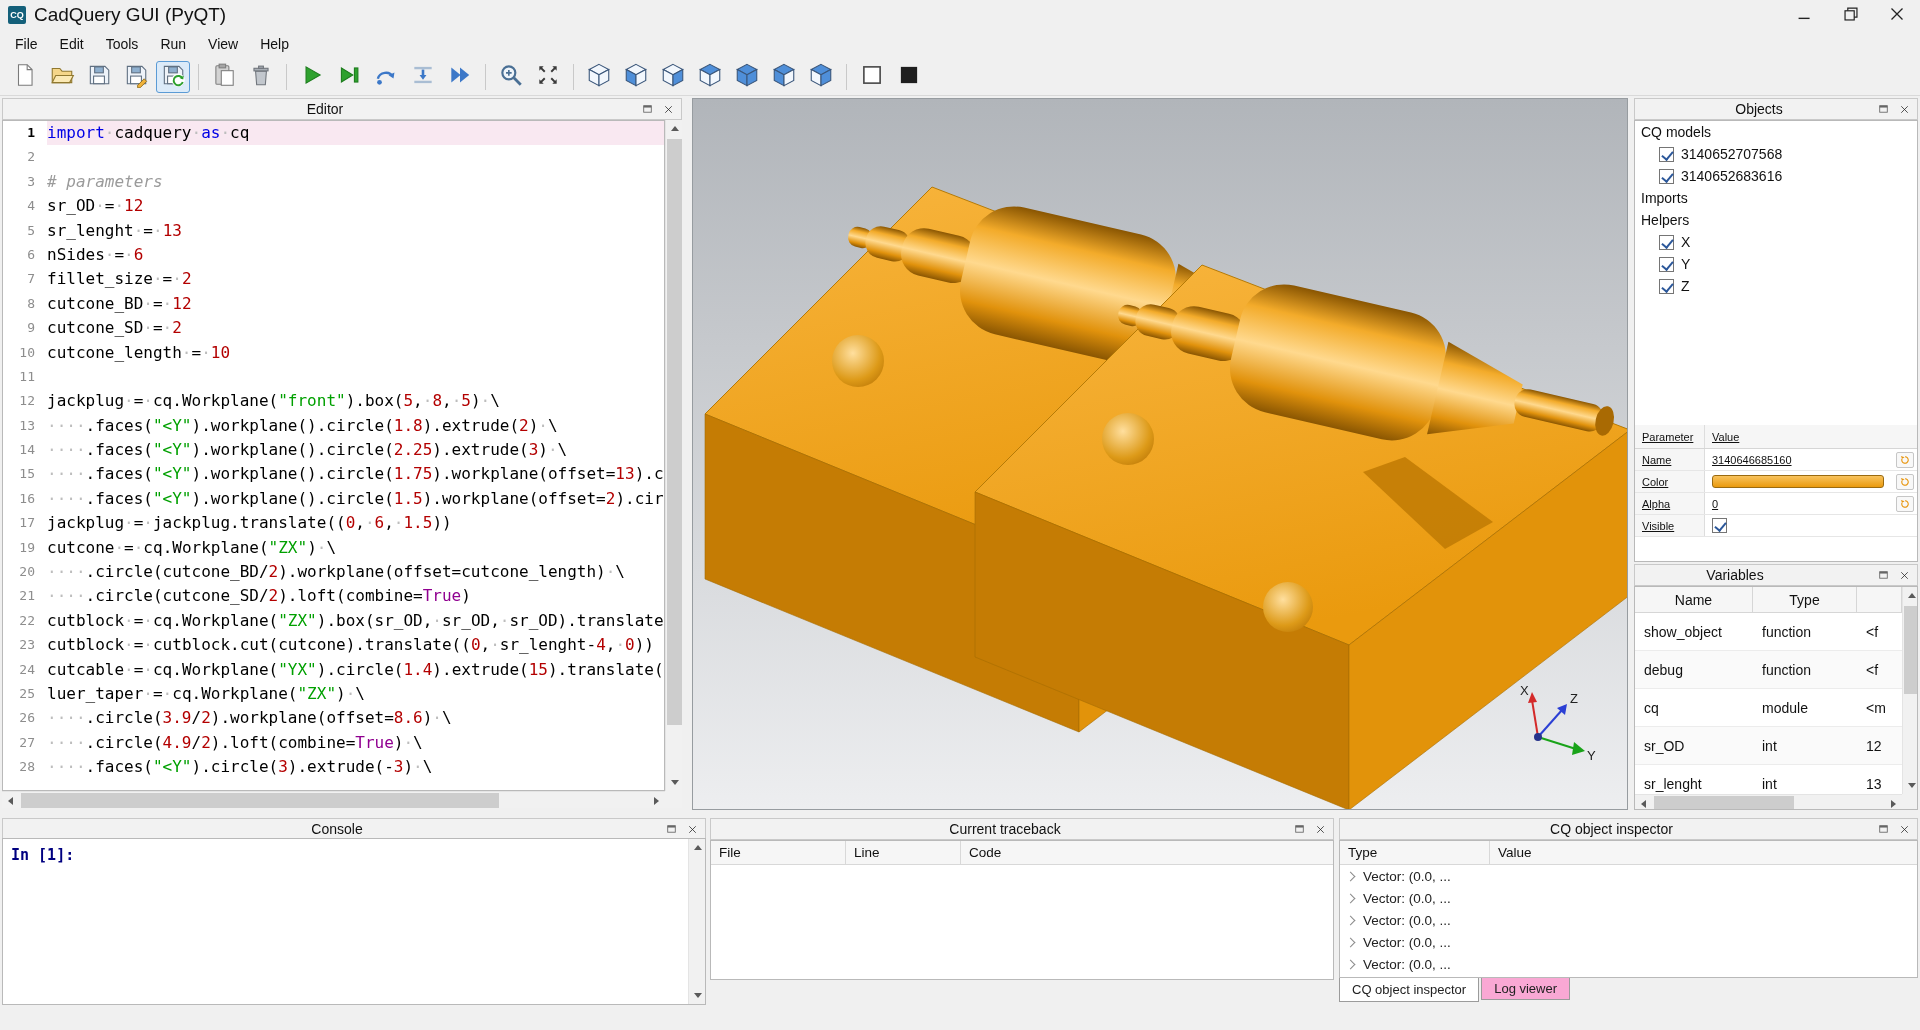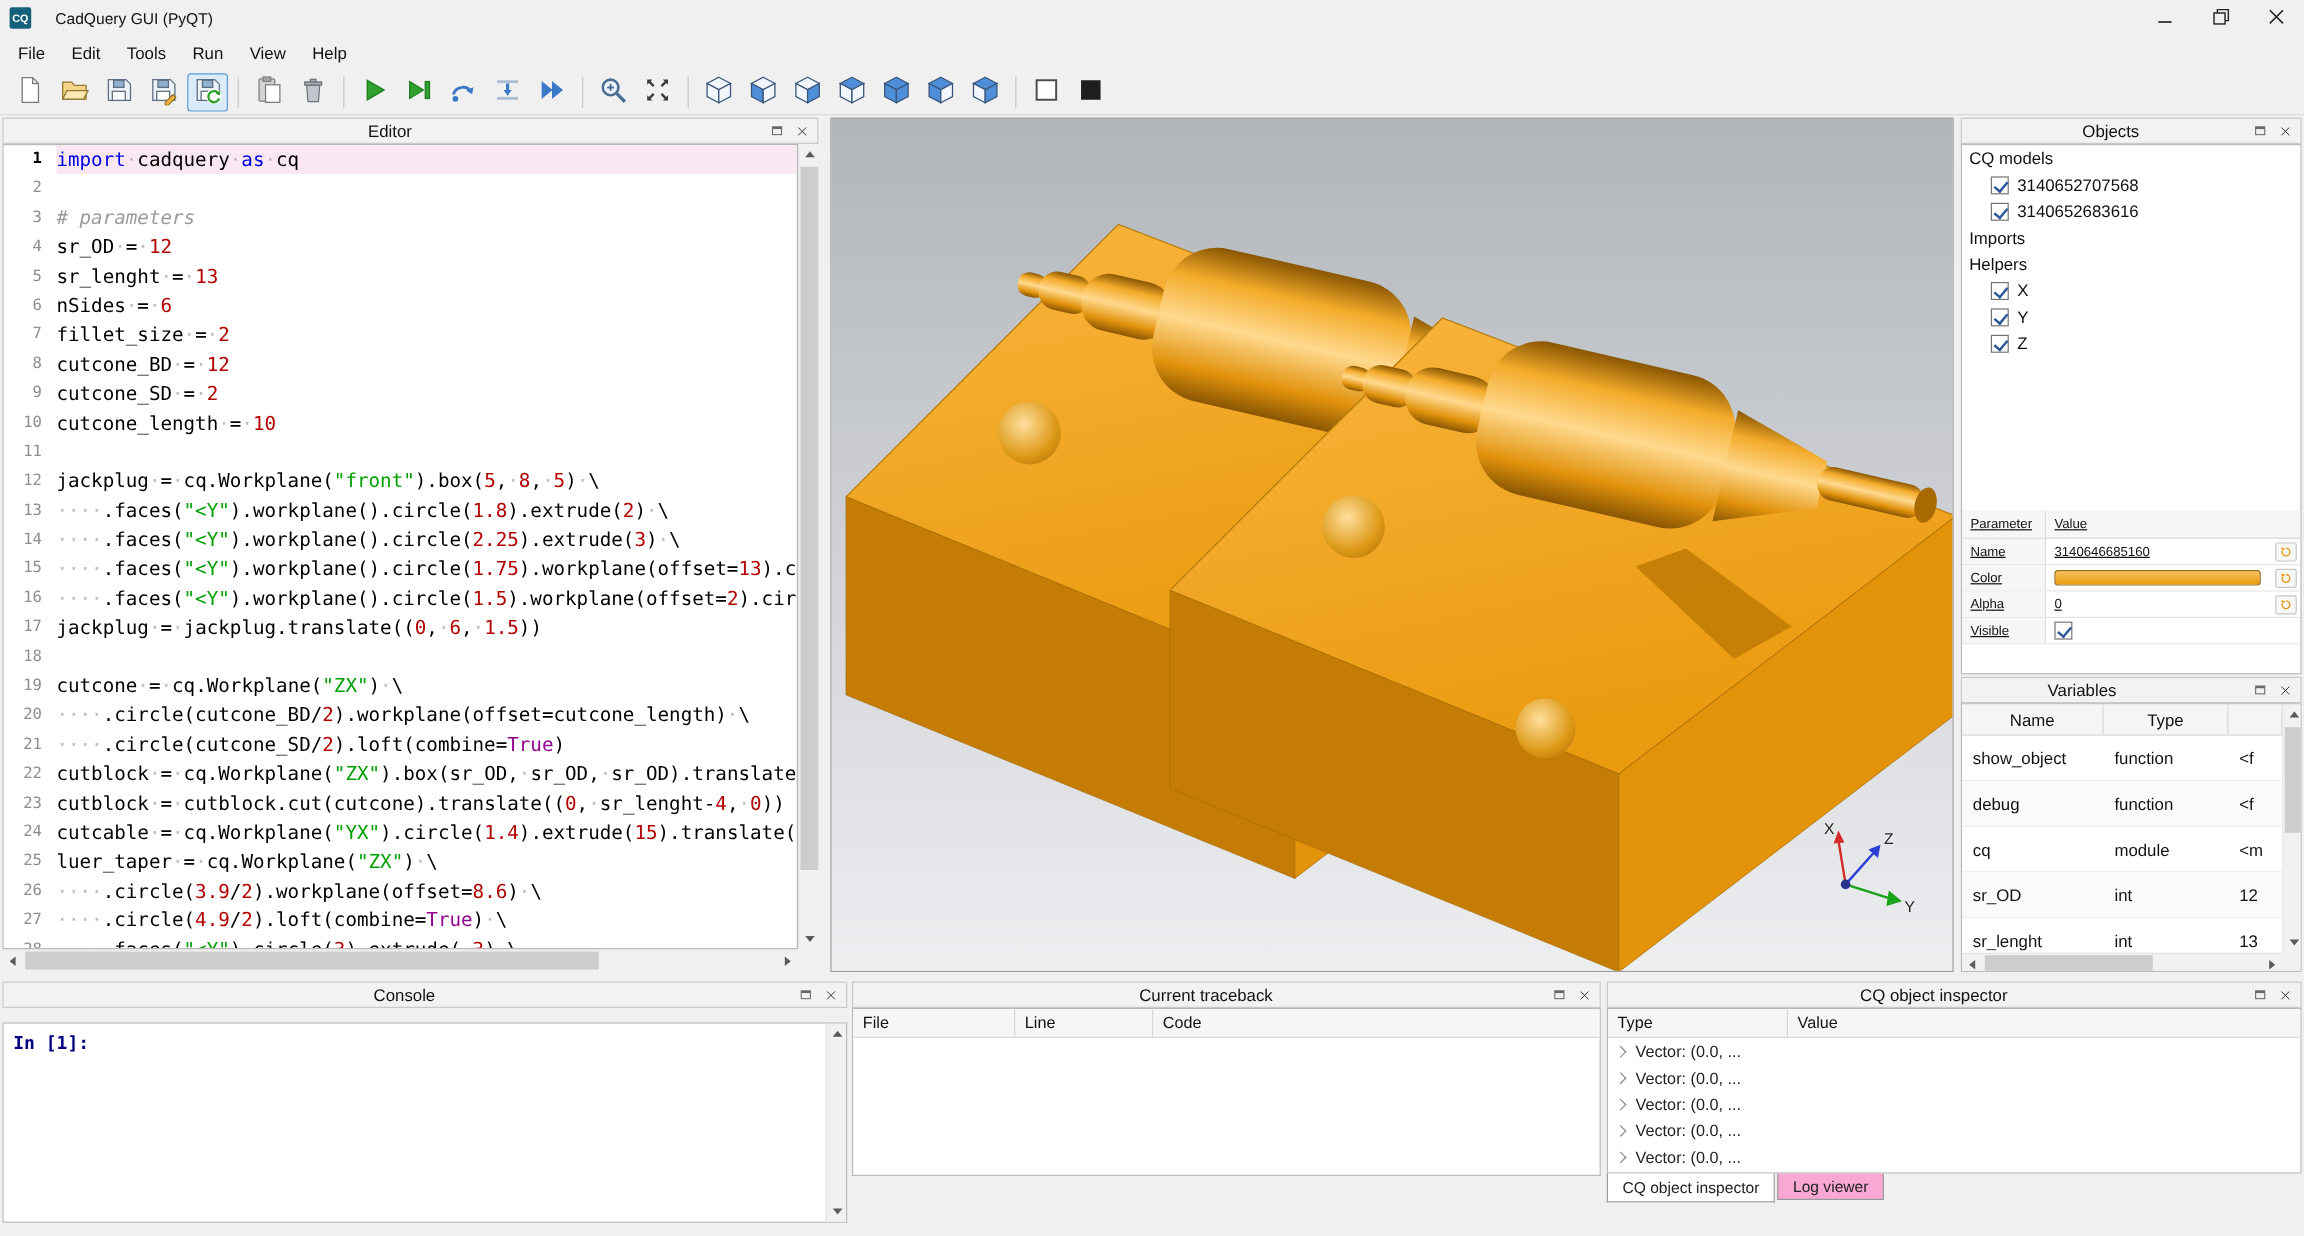--- a/index.html
+++ b/index.html
@@ -7,21 +7,21 @@
   body {
     position: relative; overflow: hidden;
     background: #f0f0f0; color: #111;
     font-family: "Liberation Sans", sans-serif; font-size: 14px;
   }
   
   .titlebar { position:absolute; left:0; top:0; width:1920px; height:30px;
     display:flex; align-items:center; padding-left:8px; gap:8px; background:#f0f0f0; }
   .app-icon { width:18px; height:18px; border-radius:2px; background:#14607a; color:#fff;
     font-size:9px; font-weight:bold; display:flex; align-items:center; justify-content:center; flex:none; }
-  .title-text { font-size:13px;margin-left:12px; }
+  .title-text { font-size:19px; }
   .window-controls { margin-left:auto; display:flex; height:30px; }
   .win-btn { width:46px; height:30px; display:flex; align-items:center; justify-content:center; }
 
   .menubar { position:absolute; left:0; top:30px; width:1920px; height:28px;
     display:flex; align-items:center; padding-left:4px; background:#f0f0f0; }
   .menu-item { padding:4px 11px; font-size:14px; }
 
   .toolbar { position:absolute; left:0; top:58px; width:1920px; height:38px;
     display:flex; align-items:center; padding-left:8px; background:#f0f0f0;
     border-bottom:1px solid #d9d9d9; }
@@ -106,21 +106,21 @@
   .vt-c1 { width:118px; flex:none; }
   .vt-c2 { width:104px; flex:none; }
   .vt-c3 { flex:1; overflow:hidden; }
   .vt-row { display:flex; height:38px; align-items:center; border-bottom:1px solid #ececec; }
   .vt-row:nth-child(odd) { background:#fafafa; }
   .vt-row > div { padding-left:9px; overflow:hidden; white-space:nowrap; }
 
   
   .console-panel { left:2px; top:818px; width:704px; height:189px; }
   .console-panel .panel-header { width:704px; }
-  .console-body { left:0; top:34px; width:704px; height:167px; }
+  .console-body { left:0; top:20px; width:704px; height:167px; }
   .console-prompt { font-family:"DejaVu Sans Mono", monospace; font-size:15px; font-weight:bold;
     color:#000080; padding:7px 0 0 8px; }
 
   .traceback-panel { left:710px; top:818px; width:624px; height:128px; }
   .traceback-panel .panel-header { width:624px; }
   .traceback-body { left:0; top:22px; width:624px; height:140px; }
   .tt-head { display:flex; height:24px; background:#f6f6f6; border-bottom:1px solid #d8d8d8; font-size:13.5px; }
   .tt-head > div { display:flex; align-items:center; padding-left:8px; border-right:1px solid #d8d8d8; }
   .tt-c1 { width:135px; flex:none; } .tt-c2 { width:115px; flex:none; } .tt-c3 { flex:1; border-right:none!important; }
 
@@ -364,21 +364,20 @@
       <div class="code-row"><span class="ln">8</span><span class="code-text"><span>cutcone_BD</span><span class="tk-ws">·</span><span>=</span><span class="tk-ws">·</span><span class="tk-num">12</span></span></div>
       <div class="code-row"><span class="ln">9</span><span class="code-text"><span>cutcone_SD</span><span class="tk-ws">·</span><span>=</span><span class="tk-ws">·</span><span class="tk-num">2</span></span></div>
       <div class="code-row"><span class="ln">10</span><span class="code-text"><span>cutcone_length</span><span class="tk-ws">·</span><span>=</span><span class="tk-ws">·</span><span class="tk-num">10</span></span></div>
       <div class="code-row"><span class="ln">11</span><span class="code-text"></span></div>
       <div class="code-row"><span class="ln">12</span><span class="code-text"><span>jackplug</span><span class="tk-ws">·</span><span>=</span><span class="tk-ws">·</span><span>cq.Workplane(</span><span class="tk-str">"front"</span><span>).box(</span><span class="tk-num">5</span><span>,</span><span class="tk-ws">·</span><span class="tk-num">8</span><span>,</span><span class="tk-ws">·</span><span class="tk-num">5</span><span>)</span><span class="tk-ws">·</span><span>\</span></span></div>
       <div class="code-row"><span class="ln">13</span><span class="code-text"><span class="tk-ws">····</span><span>.faces(</span><span class="tk-str">"&lt;Y"</span><span>).workplane().circle(</span><span class="tk-num">1.8</span><span>).extrude(</span><span class="tk-num">2</span><span>)</span><span class="tk-ws">·</span><span>\</span></span></div>
       <div class="code-row"><span class="ln">14</span><span class="code-text"><span class="tk-ws">····</span><span>.faces(</span><span class="tk-str">"&lt;Y"</span><span>).workplane().circle(</span><span class="tk-num">2.25</span><span>).extrude(</span><span class="tk-num">3</span><span>)</span><span class="tk-ws">·</span><span>\</span></span></div>
       <div class="code-row"><span class="ln">15</span><span class="code-text"><span class="tk-ws">····</span><span>.faces(</span><span class="tk-str">"&lt;Y"</span><span>).workplane().circle(</span><span class="tk-num">1.75</span><span>).workplane(offset=</span><span class="tk-num">13</span><span>).circle(</span></span></div>
       <div class="code-row"><span class="ln">16</span><span class="code-text"><span class="tk-ws">····</span><span>.faces(</span><span class="tk-str">"&lt;Y"</span><span>).workplane().circle(</span><span class="tk-num">1.5</span><span>).workplane(offset=</span><span class="tk-num">2</span><span>).circle(</span></span></div>
       <div class="code-row"><span class="ln">17</span><span class="code-text"><span>jackplug</span><span class="tk-ws">·</span><span>=</span><span class="tk-ws">·</span><span>jackplug.translate((</span><span class="tk-num">0</span><span>,</span><span class="tk-ws">·</span><span class="tk-num">6</span><span>,</span><span class="tk-ws">·</span><span class="tk-num">1.5</span><span>))</span></span></div>
-      <div class="code-row"><span class="ln">18</span><span class="code-text"></span></div>
       <div class="code-row"><span class="ln">19</span><span class="code-text"><span>cutcone</span><span class="tk-ws">·</span><span>=</span><span class="tk-ws">·</span><span>cq.Workplane(</span><span class="tk-str">"ZX"</span><span>)</span><span class="tk-ws">·</span><span>\</span></span></div>
       <div class="code-row"><span class="ln">20</span><span class="code-text"><span class="tk-ws">····</span><span>.circle(cutcone_BD/</span><span class="tk-num">2</span><span>).workplane(offset=cutcone_length)</span><span class="tk-ws">·</span><span>\</span></span></div>
       <div class="code-row"><span class="ln">21</span><span class="code-text"><span class="tk-ws">····</span><span>.circle(cutcone_SD/</span><span class="tk-num">2</span><span>).loft(combine=</span><span class="tk-bool">True</span><span>)</span></span></div>
       <div class="code-row"><span class="ln">22</span><span class="code-text"><span>cutblock</span><span class="tk-ws">·</span><span>=</span><span class="tk-ws">·</span><span>cq.Workplane(</span><span class="tk-str">"ZX"</span><span>).box(sr_OD,</span><span class="tk-ws">·</span><span>sr_OD,</span><span class="tk-ws">·</span><span>sr_OD).translate((</span></span></div>
       <div class="code-row"><span class="ln">23</span><span class="code-text"><span>cutblock</span><span class="tk-ws">·</span><span>=</span><span class="tk-ws">·</span><span>cutblock.cut(cutcone).translate((</span><span class="tk-num">0</span><span>,</span><span class="tk-ws">·</span><span>sr_lenght-</span><span class="tk-num">4</span><span>,</span><span class="tk-ws">·</span><span class="tk-num">0</span><span>))</span></span></div>
       <div class="code-row"><span class="ln">24</span><span class="code-text"><span>cutcable</span><span class="tk-ws">·</span><span>=</span><span class="tk-ws">·</span><span>cq.Workplane(</span><span class="tk-str">"YX"</span><span>).circle(</span><span class="tk-num">1.4</span><span>).extrude(</span><span class="tk-num">15</span><span>).translate((</span></span></div>
       <div class="code-row"><span class="ln">25</span><span class="code-text"><span>luer_taper</span><span class="tk-ws">·</span><span>=</span><span class="tk-ws">·</span><span>cq.Workplane(</span><span class="tk-str">"ZX"</span><span>)</span><span class="tk-ws">·</span><span>\</span></span></div>
       <div class="code-row"><span class="ln">26</span><span class="code-text"><span class="tk-ws">····</span><span>.circle(</span><span class="tk-num">3.9</span><span>/</span><span class="tk-num">2</span><span>).workplane(offset=</span><span class="tk-num">8.6</span><span>)</span><span class="tk-ws">·</span><span>\</span></span></div>
       <div class="code-row"><span class="ln">27</span><span class="code-text"><span class="tk-ws">····</span><span>.circle(</span><span class="tk-num">4.9</span><span>/</span><span class="tk-num">2</span><span>).loft(combine=</span><span class="tk-bool">True</span><span>)</span><span class="tk-ws">·</span><span>\</span></span></div>
       <div class="code-row"><span class="ln">28</span><span class="code-text"><span class="tk-ws">····</span><span>.faces(</span><span class="tk-str">"&lt;Y"</span><span>).circle(</span><span class="tk-num">3</span><span>).extrude(-</span><span class="tk-num">3</span><span>)</span><span class="tk-ws">·</span><span>\</span></span></div>

